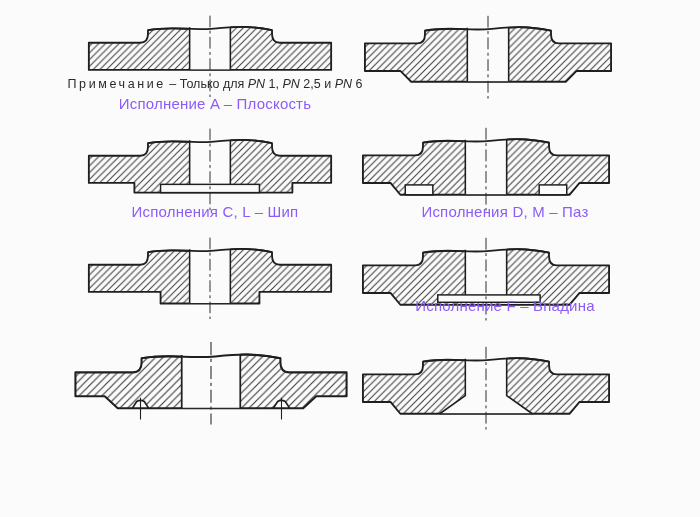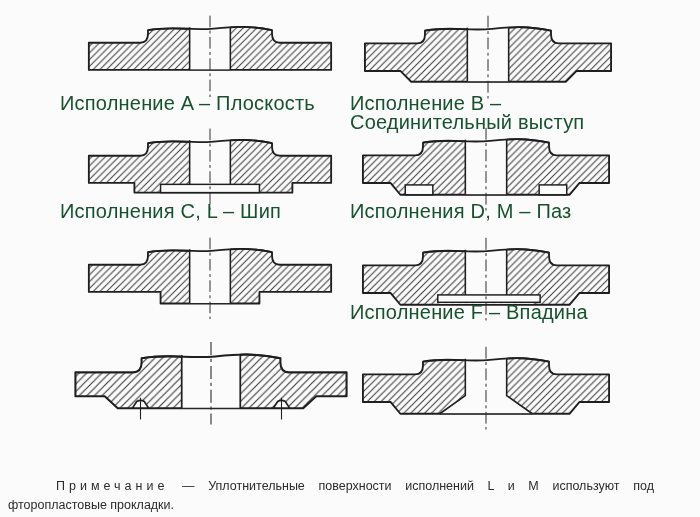--- a/index.html
+++ b/index.html
@@ -5,23 +5,23 @@
   html,body{margin:0;padding:0;}
   .page{
     position:relative; width:700px; height:517px;
     background:#fbfbfb; overflow:hidden;
     font-family:"Liberation Sans", sans-serif;
     color:#2b2b2b;
   }
   .fig{ position:absolute; }
   .fig svg{ display:block; width:100%; height:auto; }
   .cap{
-    position:absolute; text-align:left;
-    font-size:20px; line-height:19px; letter-spacing:.2px;
-    white-space:pre-line; color:#14532d;
+    position:absolute; text-align:center;
+    font-size:15px; line-height:19px; letter-spacing:.2px;
+    white-space:pre-line; color:#8b5cf6;
   }
   .note{
     position:absolute; text-align:center;
     font-size:12.5px; line-height:15px; color:#2b2b2b;
   }
   .note .sp{ letter-spacing:2.6px; }
   .footnote{
     position:absolute; left:8px; top:477px; width:646px;
     font-size:12.5px; line-height:19px; text-align:justify;
     text-indent:48px; color:#2b2b2b;
@@ -153,24 +153,23 @@
         </defs>
         <path d="M5,40 L58,40 Q66,40 66,31 L66,27 C94,22.3 108,27.8 134,25.3 C156,23.1 170,22.3 194,27 L194,31 Q194,40 202,40 L255,40 L255,68 L225,68 L215,80 L43,80 L33,68 L5,68 Z" fill="url(#hatch-7)" stroke="#1f1f1f" stroke-width="1.9" stroke-linejoin="round"></path>
         <path d="M83,80 L109,61.5 L109,21 L151,21 L151,61.5 L177,80 Z" fill="#fbfbfb"></path>
         <path d="M83,80 L109,61.5 L109,24 M151,24 L151,61.5 L177,80" stroke="#1f1f1f" stroke-width="1.6" fill="none"></path>
         <path d="M83,80 H177" stroke="#1f1f1f" stroke-width="1" fill="none"></path>
         <path d="M66,27 C94,22.3 108,27.8 134,25.3 C156,23.1 170,22.3 194,27" fill="none" stroke="#1f1f1f" stroke-width="1.8"></path>
         <path d="M130,12 V96" stroke="#2a2a2a" stroke-width="1" fill="none" stroke-dasharray="12 3.5 3 3.5"></path>
       </svg>
     </div>
 
+  <div class="note" style="left:50px; top:77px; width:330px;">
+    <span class="sp">Примечание</span><span id="note-a-rest"><span> – Только для </span><i>PN</i><span> 1, </span><i>PN</i><span> 2,5 и </span><i>PN</i><span> 6</span></span>
+  </div>
 
   <div class="cap" style="left:60px;  top:94px;  width:310px;">Исполнение A – Плоскость</div>
-  <div class="cap" style="left:350px; top:94px;  width:310px;">Исполнение B – Соединительный выступ</div>
   <div class="cap" style="left:60px;  top:202px; width:310px;">Исполнения C, L – Шип</div>
   <div class="cap" style="left:350px; top:202px; width:310px;">Исполнения D, M – Паз</div>
-  <div class="cap" style="left:350px; top:303px; width:310px;">Исполнение F – Впадина</div>
+  <div class="cap" style="left:350px; top:296px; width:310px;">Исполнение F – Впадина</div>
 
-  <div class="footnote">
-    <span class="sp">Примечание</span><span> — Уплотнительные поверхности исполнений L и M используют под фторопластовые прокладки.</span>
-  </div>
 
 </div>
 
 </body></html>

